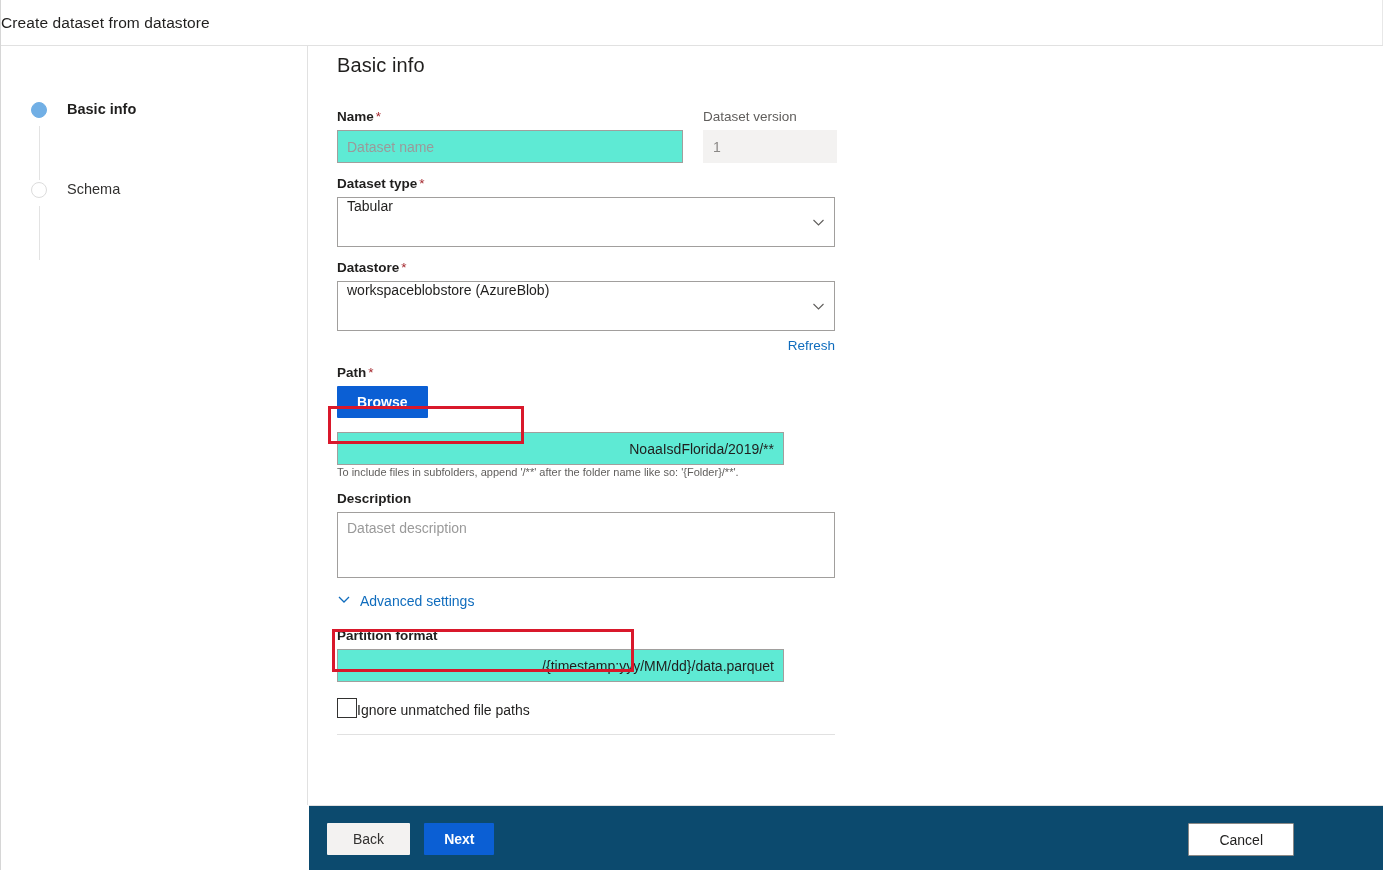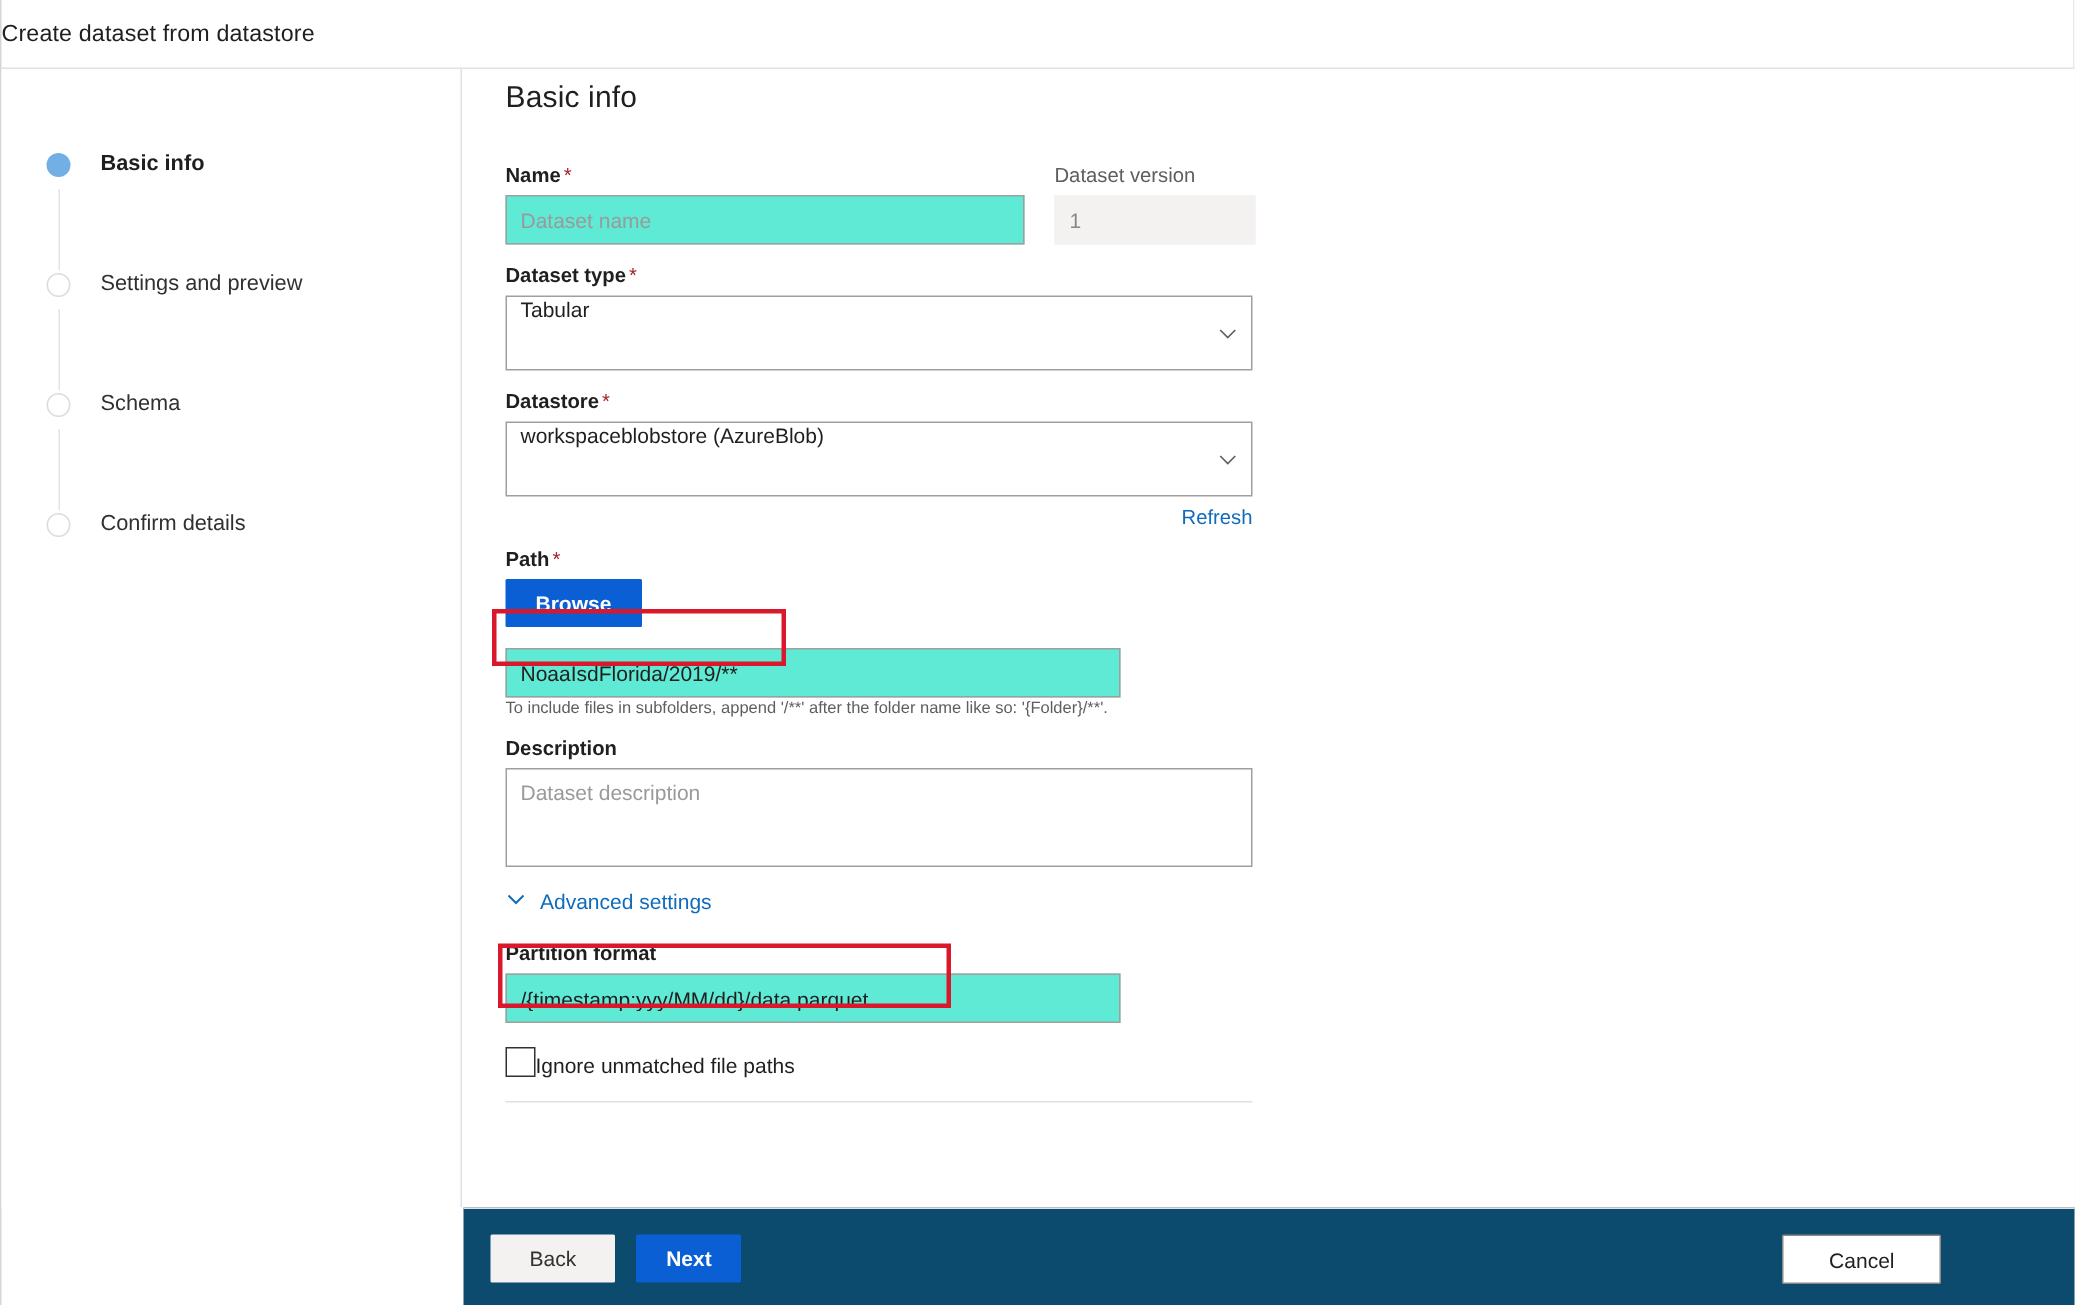--- a/index.html
+++ b/index.html
@@ -238,21 +238,22 @@
     font-size: 14px;
     font-weight: 700;
     height: 32px;
     padding: 0 20px;
     cursor: pointer;
     line-height: 32px;
     border-radius: 1px;
   }
 
   .wide-input {
-    width: 410px;
+    width: 447px;
+    text-align: right;
   }
 
   .helper {
     font-size: 11px;
     color: #605e5c;
     margin-top: 0;
     line-height: 15px;
     width: 498px;
   }
 
@@ -379,42 +380,29 @@
       <div class="steps">
 
         <div class="step">
           <div class="step-marker">
             <div class="dot active"></div>
             <div class="connector"></div>
           </div>
           <div class="step-label current">Basic info</div>
         </div>
 
+
         <div class="step">
           <div class="step-marker">
             <div class="dot inactive"></div>
             <div class="connector"></div>
           </div>
-          <div class="step-label">Settings and preview</div>
-        </div>
-
-        <div class="step">
-          <div class="step-marker">
-            <div class="dot inactive"></div>
-            <div class="connector"></div>
-          </div>
           <div class="step-label">Schema</div>
         </div>
 
-        <div class="step">
-          <div class="step-marker">
-            <div class="dot inactive"></div>
-          </div>
-          <div class="step-label">Confirm details</div>
-        </div>
 
       </div>
     </div>
 
     <div class="main">
       <div class="pane-title">Basic info</div>
 
       <div class="form">
 
         <div class="row-two">

